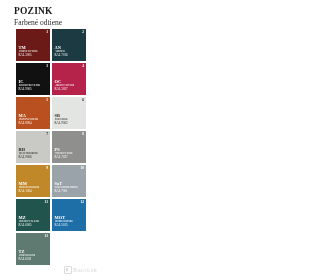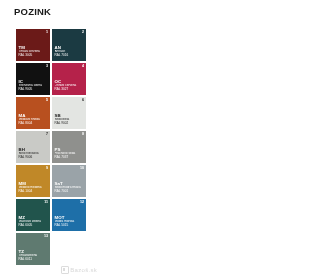--- a/index.html
+++ b/index.html
@@ -12,20 +12,21 @@
     background: #ffffff;
     font-family: "Liberation Sans", sans-serif;
     overflow: hidden;
     position: relative;
   }
   .page {
     width: 100px;
     height: 280px;
     position: relative;
     background: #ffffff;
+    font-family: Liberation Serif, serif;
   }
   .header {
     padding: 6px 0 0 14px;
   }
   .title {
     font-size: 9.5px;
     font-weight: bold;
     color: #1a1a1a;
     letter-spacing: 0.2px;
     line-height: 11px;
@@ -127,20 +128,21 @@
     background: #dcdcdc;
   }
 </style>
 </head>
 <body>
 
 <div class="page">
 
   <div class="header">
     <div class="title">POZINK</div>
+    <div class="subtitle">Farbené odtiene</div>
   </div>
 
   <div class="grid">
       <div class="swatch dark" style="background: rgb(107, 26, 24);">
         <span class="num">1</span>
         <span class="info">
           <span class="code" style="display: block;">TM</span>
           <span class="cname" style="display: block;">Tmavá červená</span>
           <span class="ral" style="display: block;">RAL 3005</span>
         </span>

